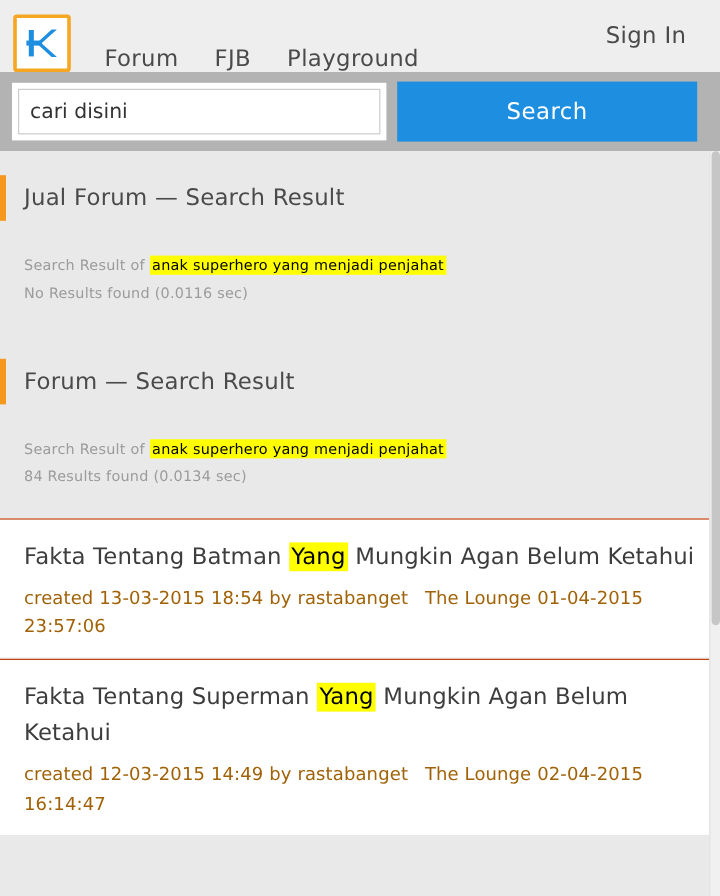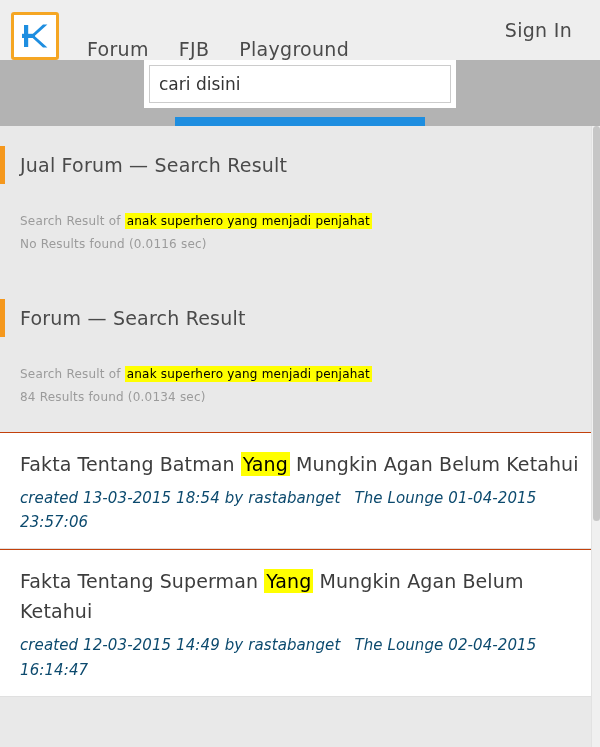--- a/index.html
+++ b/index.html
@@ -70,23 +70,22 @@
     letter-spacing: 0.3px;
     cursor: pointer;
   }
 
   
   .searchstrip {
     height: 66px;
     background: #b3b3b3;
     display: flex;
     align-items: center;
-    padding: 0 10px;
+    padding: 16px 10px;
     gap: 9px;
-    flex-direction: column;
   }
 
   .search-input-wrap {
     flex: 0 0 auto;
     width: 312px;
     height: 48px;
     background: #ffffff;
     display: flex;
     align-items: center;
     padding: 5px;
@@ -187,24 +186,23 @@
     font-size: 19px;
     color: #3d3d3d;
     line-height: 1.58;
     letter-spacing: 0.1px;
     cursor: pointer;
     margin-bottom: 7px;
   }
 
   .result-sub {
     font-size: 15px;
-    color: #0c4a6e;
+    color: #a16207;
     line-height: 1.62;
     letter-spacing: 0.1px;
-    font-style: italic;
   }
 
   .sub-gap { display: inline-block; width: 14px; }
 
   
   .scrollbar-track {
     position: absolute;
     top: 126px;
     right: 0;
     width: 9px;

